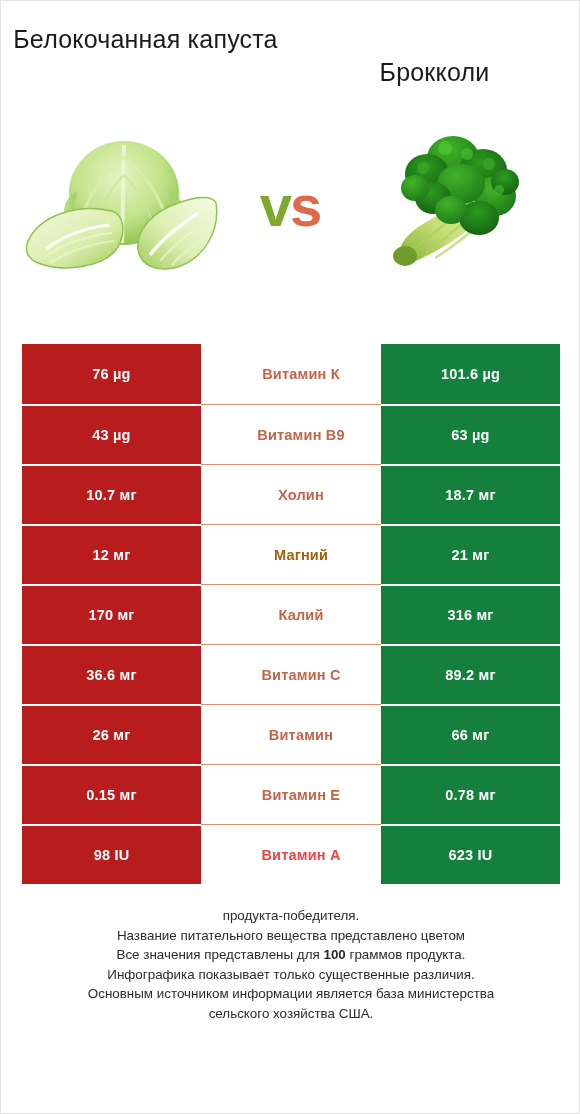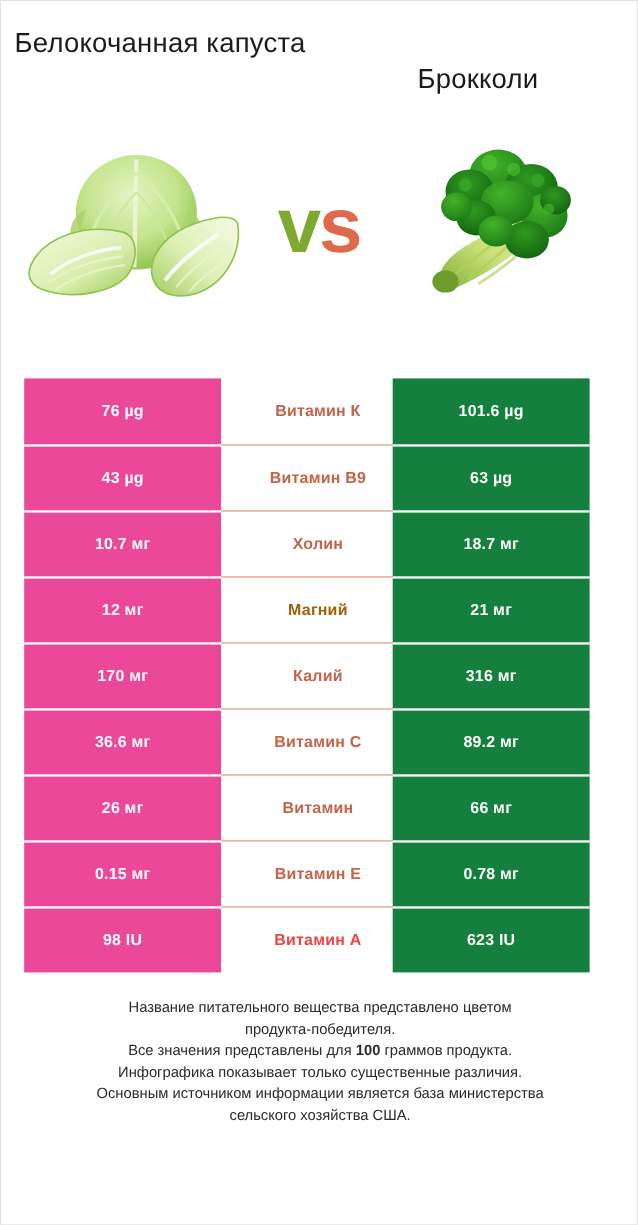--- a/index.html
+++ b/index.html
@@ -65,21 +65,21 @@
     justify-content: center;
   }
   .hero-img.left  { left: 14px;  width: 220px; }
   .hero-img.right { right: 24px; width: 200px; }
 
   .vs {
     position: absolute;
     top: 50%;
     left: 50%;
     transform: translate(-50%, -50%);
-    font-size: 71px;
+    font-size: 58px;
     font-weight: 700;
     letter-spacing: -2px;
     line-height: 1;
     white-space: nowrap;
     z-index: 5;
   }
   .vs .v { color: #7FA82E; }
   .vs .s { color: #E0694A; }
 
   
@@ -101,25 +101,25 @@
     font-size: 14.5px;
     font-weight: 700;
     text-align: center;
   }
   .cell.left-val,
   .cell.right-val {
     width: 179px;
     color: #ffffff;
     letter-spacing: 0.2px;
   }
-  .cell.left-val  { background: #ec4899; }
+  .cell.left-val  { background: #b91c1c; }
   .cell.right-val { background: #15803d; }
 
   .cell.label {
-    width: 156px;
+    width: 180px;
     background: #ffffff;
     color: #C4654A;
     font-size: 14.5px;
     font-weight: 700;
     letter-spacing: 0.2px;
     padding-left: 20px;
   }
 
   
   .row + .row .cell.left-val,
@@ -302,21 +302,21 @@
 
     <div class="row">
       <div class="cell left-val">98 IU</div>
       <div class="cell label" style="color: #ef4444;">Витамин A</div>
       <div class="cell right-val">623 IU</div>
     </div>
 
   </div>
 
   <div class="footer">
+    <span class="ln">продукта-победителя.</span>
     <span class="ln">Название питательного вещества представлено цветом</span>
-    <span class="ln">продукта-победителя.</span>
     <span class="ln"><span>Все значения представлены для </span><b>100</b><span> граммов продукта.</span></span>
     <span class="ln">Инфографика показывает только существенные различия.</span>
     <span class="ln">Основным источником информации является база министерства</span>
     <span class="ln">сельского хозяйства США.</span>
   </div>
 
 </div>
 
 </body></html>

